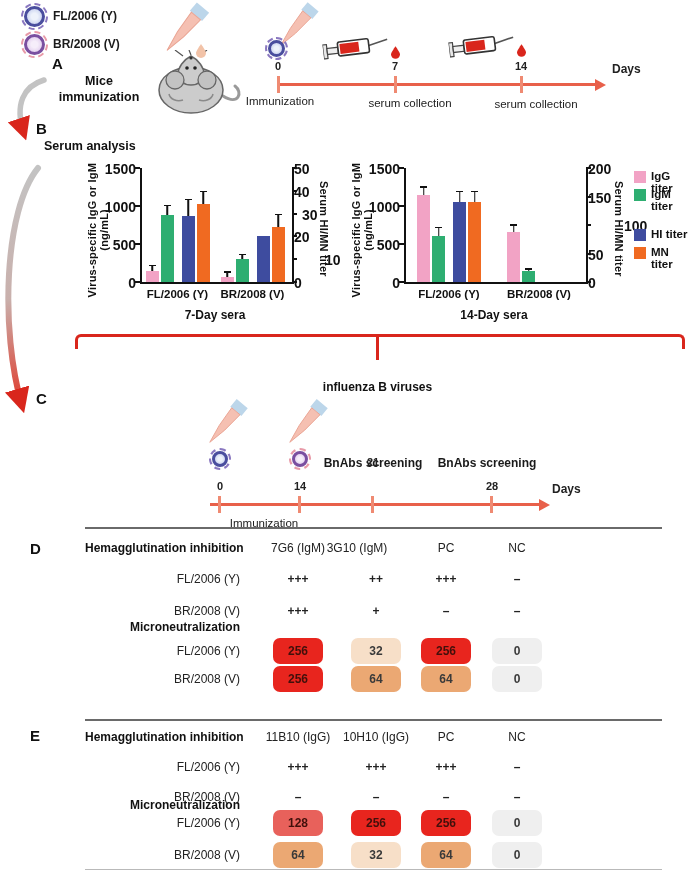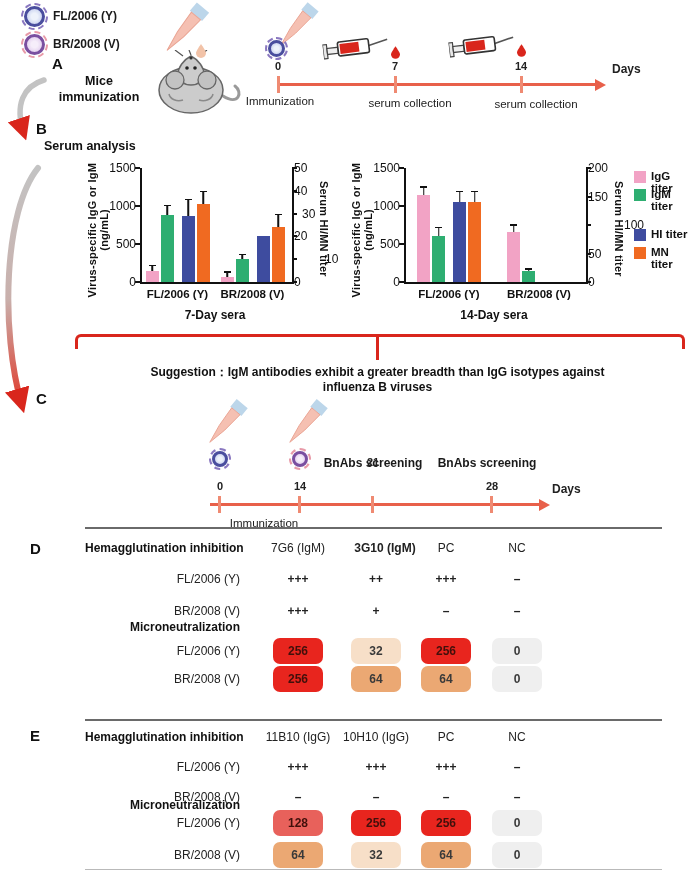--- a/index.html
+++ b/index.html
@@ -15,21 +15,21 @@
   .tl-tick{width:3px;height:17px;background:#ef8a72;}
   .tl-head{width:0;height:0;border-left:11px solid #e8604a;border-top:6px solid transparent;border-bottom:6px solid transparent;}
   .tl-num{font-size:11px;font-weight:bold;color:#222;}
   .tl-sub{font-size:11.5px;color:#222;}
   .virus{display:inline-block;border-radius:50%;box-sizing:border-box;}
   .virus.y{border:3px solid #4a4e9e;background:radial-gradient(circle,#eef2fb 30%,#b9c4ea 100%);outline:2px dashed #8a78c0;outline-offset:1px;}
   .virus.v{border:3px solid #7a4fa0;background:radial-gradient(circle,#f6eefa 30%,#d8bfe8 100%);outline:2px dashed #e89aa8;outline-offset:1px;}
   .vtext-ccw{writing-mode:vertical-rl;transform:rotate(180deg);}
   .vtext-cw{writing-mode:vertical-rl;}
   .axlab{font-size:11px;font-weight:bold;color:#111;letter-spacing:0.2px;}
-  .ticklab{font-size:12px;font-weight:normal;color:#111;}
+  .ticklab{font-size:14px;font-weight:bold;color:#111;}
   .plot{border-left:2px solid #111;border-right:2px solid #111;border-bottom:2px solid #111;box-sizing:content-box;}
   .bar{position:absolute;bottom:0;}
   .errstem{position:absolute;width:1.5px;background:#111;left:50%;transform:translateX(-50%);top:0;bottom:0;}
   .errcap{position:absolute;height:1.6px;background:#111;left:0;right:0;top:0;}
   .xcat{font-size:11.5px;font-weight:bold;color:#111;}
   .ctitle{font-size:12px;font-weight:bold;color:#111;}
   .leg-lb{position:absolute;font-size:11.5px;font-weight:bold;color:#111;}
   .rule{position:absolute;background:#6a6a6a;height:2px;}
   .tbl-title{font-size:12px;font-weight:bold;color:#111;}
   .tbl-col{font-size:12px;color:#222;}
@@ -269,21 +269,20 @@
       <div class="abs" style="left: 634px; top: 189px; width: 12px; height: 12px; background: rgb(46, 174, 113);"></div>
       <div class="abs leg-lb" style="left: 651px; top: 188px;">IgM titer</div>
       <div class="abs" style="left: 634px; top: 229px; width: 12px; height: 12px; background: rgb(62, 76, 159);"></div>
       <div class="abs leg-lb" style="left: 651px; top: 228px;">HI titer</div>
       <div class="abs" style="left: 634px; top: 247px; width: 12px; height: 12px; background: rgb(240, 106, 33);"></div>
       <div class="abs leg-lb" style="left: 651px; top: 246px;">MN titer</div>
     </div>
 
   <div class="abs bracket" style="left:75px;top:334px;width:604px;height:12px;"></div>
   <div class="abs" style="left:376px;top:336px;width:3px;height:24px;background:#d9261c;"></div>
-  <div class="abs sugg ctr" style="left:90px;top:364px;width:575px;">Suggestion：IgM antibodies exhibit a greater breadth than IgG isotypes against</div>
   <div class="abs sugg ctr" style="left:90px;top:380px;width:575px;">influenza B viruses</div>
 
   <svg class="abs" style="left:208px;top:396px;transform:rotate(40deg);" width="36" height="54" viewBox="0 0 40 58">
     <rect x="12" y="1" width="16" height="11" fill="#bcd6ea"></rect>
     <path d="M20,57 L16,36 L14,12 L26,12 L24,36 Z" fill="#f5c0b2" stroke="#e9a493" stroke-width="1"></path>
   </svg>
   <svg class="abs" style="left:288px;top:396px;transform:rotate(40deg);" width="36" height="54" viewBox="0 0 40 58">
     <rect x="12" y="1" width="16" height="11" fill="#bcd6ea"></rect>
     <path d="M20,57 L16,36 L14,12 L26,12 L24,36 Z" fill="#f5c0b2" stroke="#e9a493" stroke-width="1"></path>
   </svg>
@@ -306,21 +305,21 @@
 
   <div class="rule" style="left:85px;top:527px;width:577px;"></div>
   <span class="abs panel-letter" style="left:30px;top:540px;">D</span>
   <div class="rule" style="left:85px;top:719px;width:577px;"></div>
   <span class="abs panel-letter" style="left:30px;top:727px;">E</span>
   <div class="rule" style="left:85px;top:869px;width:577px;height:1px;background:#b9b9b9;"></div>
 
   <div id="tables">
       <div class="abs tbl-title" style="left: 85px; top: 541px; width: 170px;">Hemagglutination  inhibition</div>
       <div class="abs tbl-col ctr" style="left: 243px; top: 541px; width: 110px;">7G6 (IgM)</div>
-      <div class="abs tbl-col ctr" style="left: 330px; top: 541px; width: 110px; font-weight: bold;">3G10 (IgM)</div>
+      <div class="abs tbl-col ctr" style="left: 302px; top: 541px; width: 110px;">3G10 (IgM)</div>
       <div class="abs tbl-col ctr" style="left: 391px; top: 541px; width: 110px;">PC</div>
       <div class="abs tbl-col ctr" style="left: 462px; top: 541px; width: 110px;">NC</div>
       <div class="abs tbl-name rt" style="left: 85px; top: 572px; width: 155px;">FL/2006 (Y)</div>
       <div class="abs tbl-val ctr" style="left: 243px; top: 572px; width: 110px;">+++</div>
       <div class="abs tbl-val ctr" style="left: 321px; top: 572px; width: 110px;">++</div>
       <div class="abs tbl-val ctr" style="left: 391px; top: 572px; width: 110px;">+++</div>
       <div class="abs tbl-val ctr" style="left: 462px; top: 572px; width: 110px;">–</div>
       <div class="abs tbl-name rt" style="left: 85px; top: 604px; width: 155px;">BR/2008 (V)</div>
       <div class="abs tbl-val ctr" style="left: 243px; top: 604px; width: 110px;">+++</div>
       <div class="abs tbl-val ctr" style="left: 321px; top: 604px; width: 110px;">+</div>

